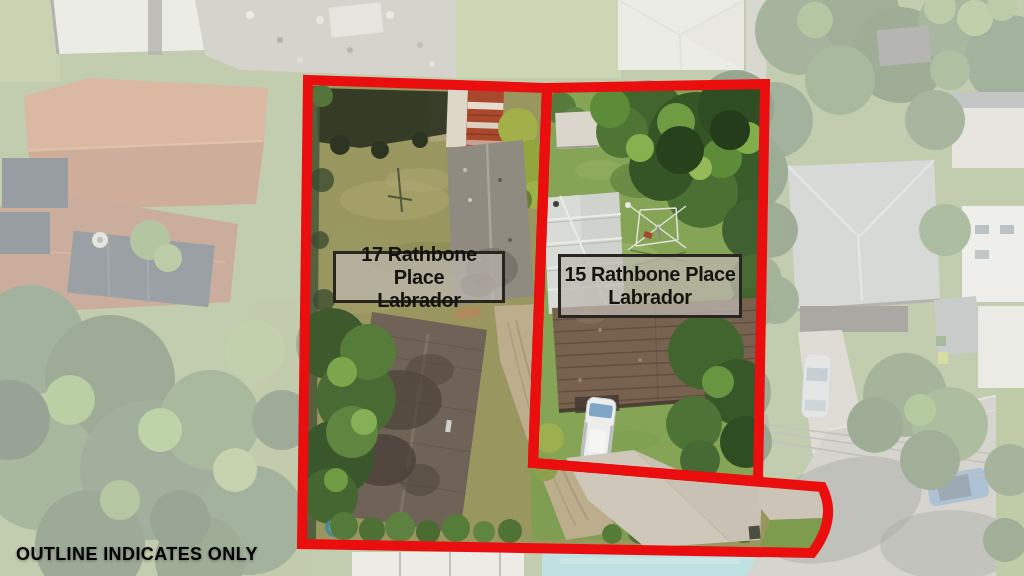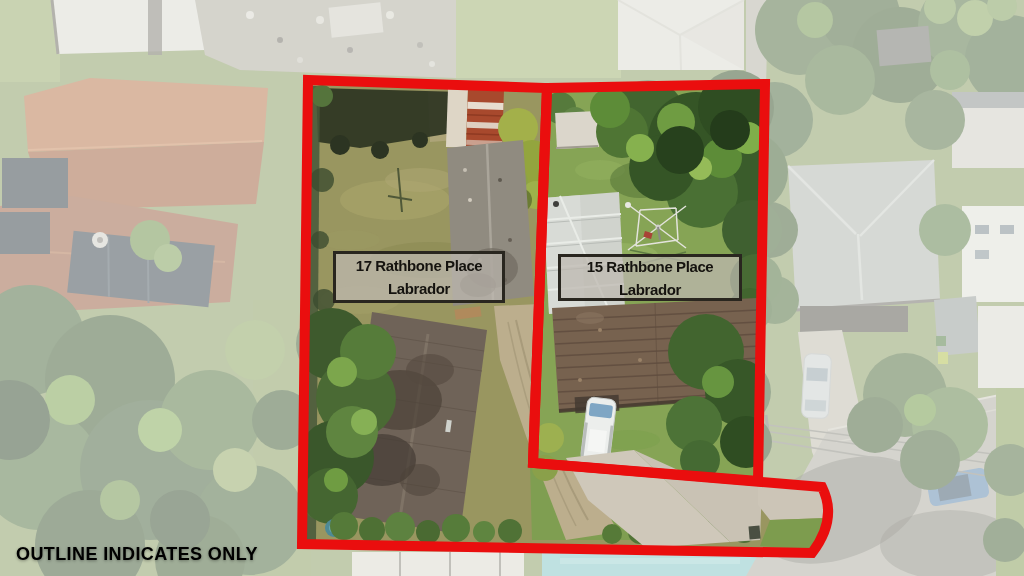--- a/index.html
+++ b/index.html
@@ -1,24 +1,24 @@
 <!DOCTYPE html>
 <html><head>
 <meta charset="utf-8">
 <style>
   html,body{margin:0;padding:0;background:#1c1c1c;}
   .stage{position:relative;width:1024px;height:576px;overflow:hidden;
          font-family:"Liberation Sans",sans-serif;background:#8d9f63;}
   svg.scene{position:absolute;left:0;top:0;display:block;}
   .prop-label{position:absolute;box-sizing:border-box;border:3px solid #29261f;
     background:rgba(189,184,175,0.74);color:#15130f;font-weight:700;
-    font-size:15px;line-height:23px;text-align:center;display:flex;
+    font-size:20px;line-height:23px;text-align:center;display:flex;
     flex-direction:column;justify-content:center;letter-spacing:-0.4px;}
   #label17{left:333px;top:251px;width:172px;height:52px;}
-  #label15{left:558px;top:254px;width:184px;height:47px;}
+  #label15{left:558px;top:254px;width:184px;height:64px;}
   .disclaimer{position:absolute;left:16px;top:544px;color:#000000;font-weight:700;
     font-size:18px;letter-spacing:0.4px;text-shadow:0 1px 3px rgba(0,0,0,0.35);}
 </style>
 </head>
 <body>
 
 <div class="stage">
 
 <svg class="scene" width="1024" height="576" viewBox="0 0 1024 576">
 

